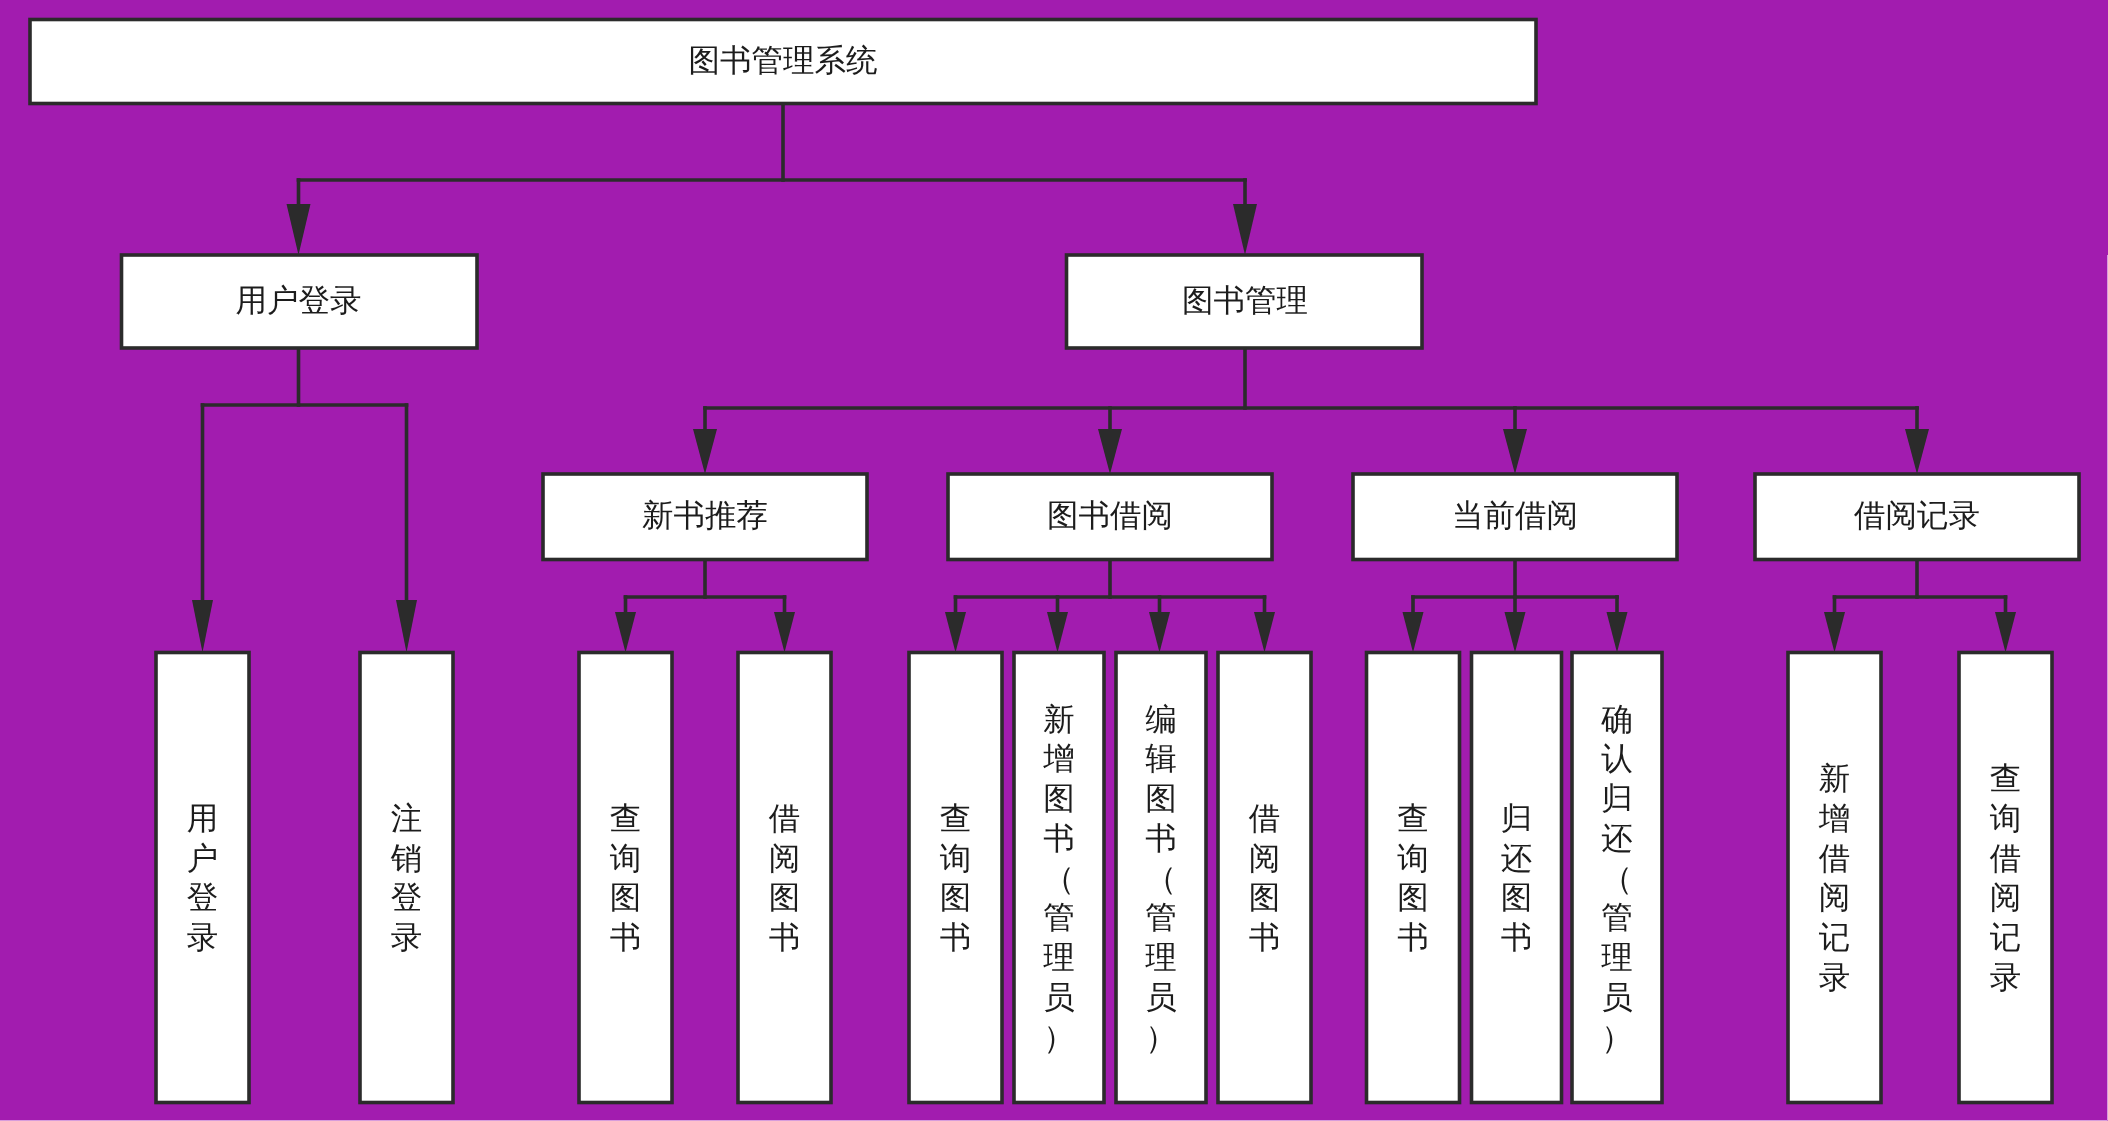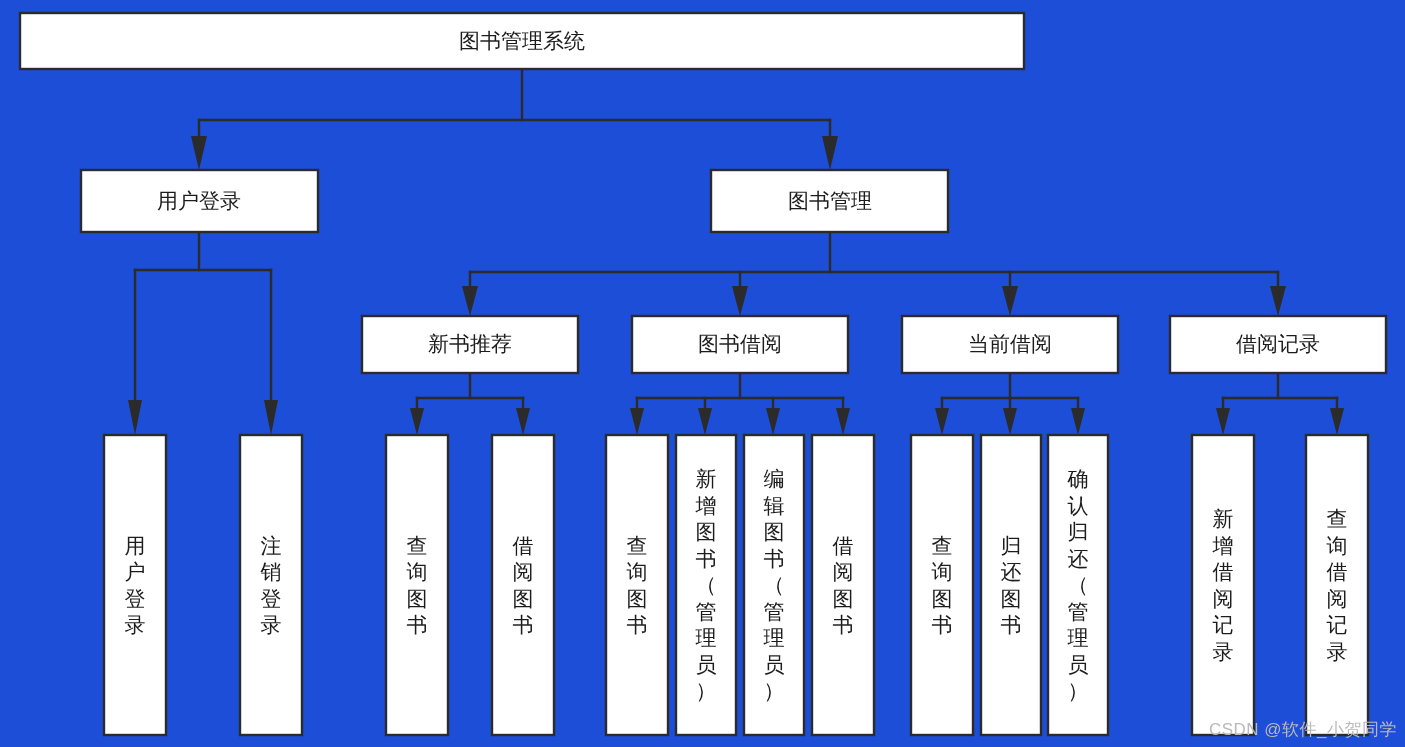--- a/index.html
+++ b/index.html
@@ -10,21 +10,21 @@
   body {
     width: 1405px;
     height: 747px;
     overflow: hidden;
     font-family: "Liberation Sans", "DejaVu Sans", sans-serif;
   }
   #diagram-root {
     position: relative;
     width: 1405px;
     height: 747px;
-    background: #1d4ed8;
+    background: #a21caf;
   }
   svg#flow-svg {
     position: absolute;
     left: 0;
     top: 0;
     width: 1405px;
     height: 747px;
     display: block;
   }
   .node-rect {
@@ -229,14 +229,13 @@
       <rect class="node-rect" x="1192" y="435" width="62" height="300"></rect>
       <text class="node-label-v" x="1223"><tspan x="1223" y="526.17">新</tspan><tspan x="1223" y="552.67">增</tspan><tspan x="1223" y="579.17">借</tspan><tspan x="1223" y="605.67">阅</tspan><tspan x="1223" y="632.17">记</tspan><tspan x="1223" y="658.67">录</tspan></text>
     </g>
     <g>
       <rect class="node-rect" x="1306" y="435" width="62" height="300"></rect>
       <text class="node-label-v" x="1337"><tspan x="1337" y="526.17">查</tspan><tspan x="1337" y="552.67">询</tspan><tspan x="1337" y="579.17">借</tspan><tspan x="1337" y="605.67">阅</tspan><tspan x="1337" y="632.17">记</tspan><tspan x="1337" y="658.67">录</tspan></text>
     </g>
 
   </svg>
 
-  <div class="watermark-text">CSDN @软件_小贺同学</div>
 </div>
 
 </body></html>

